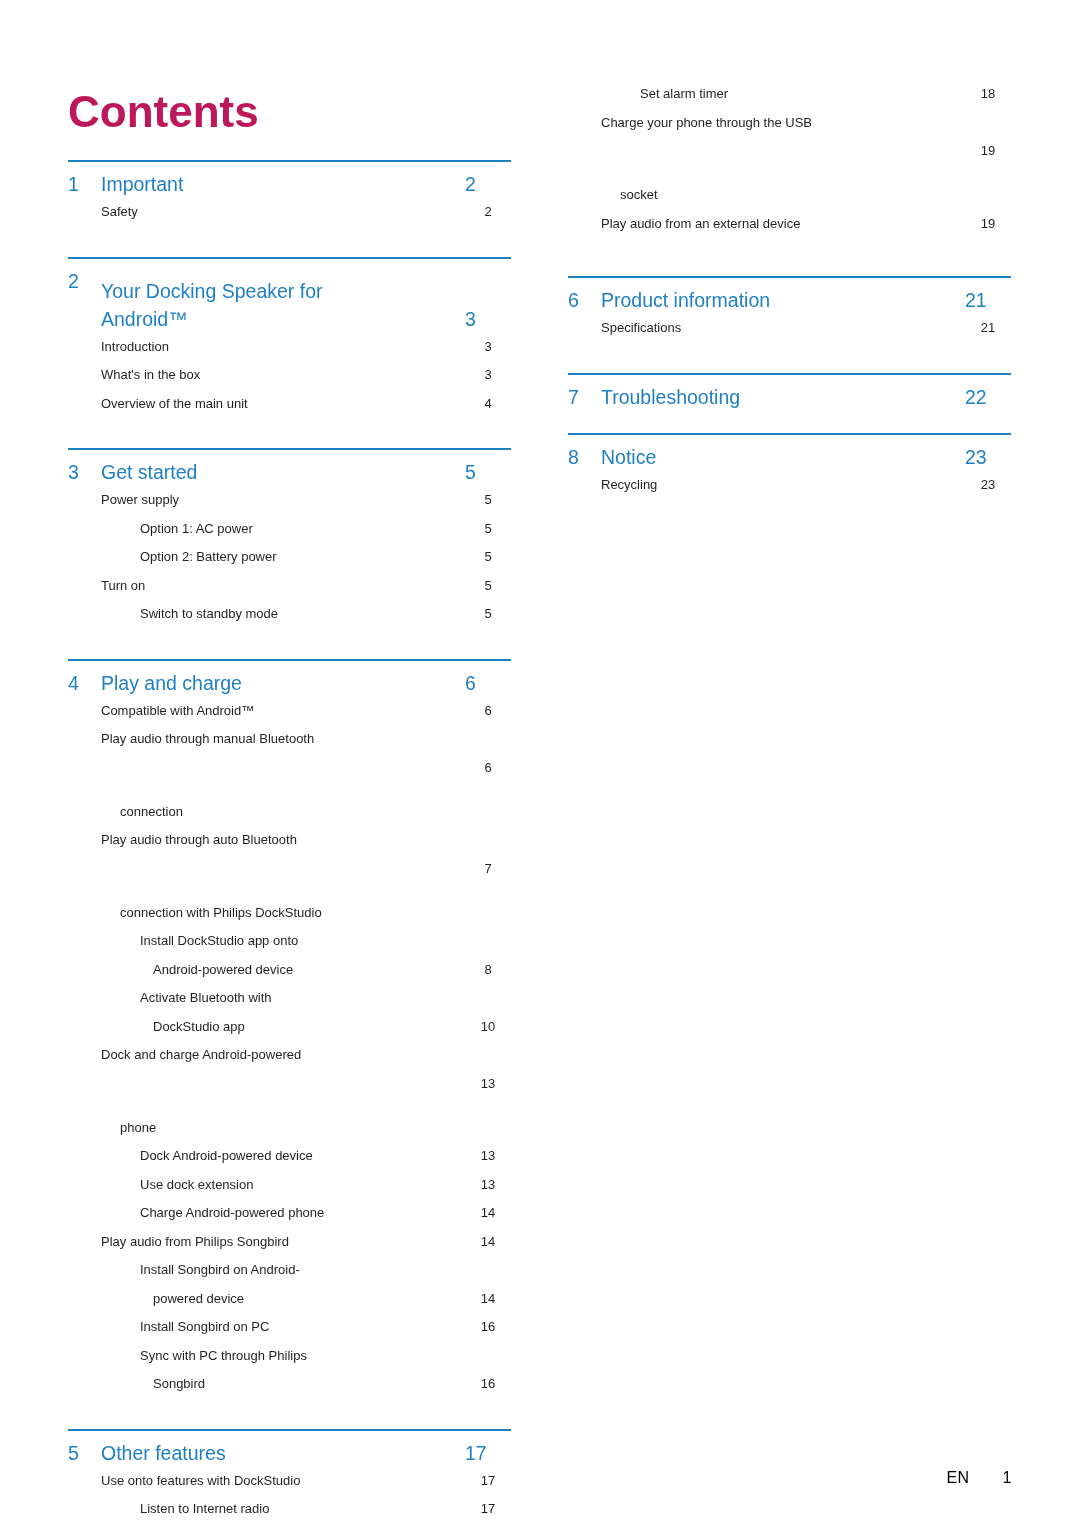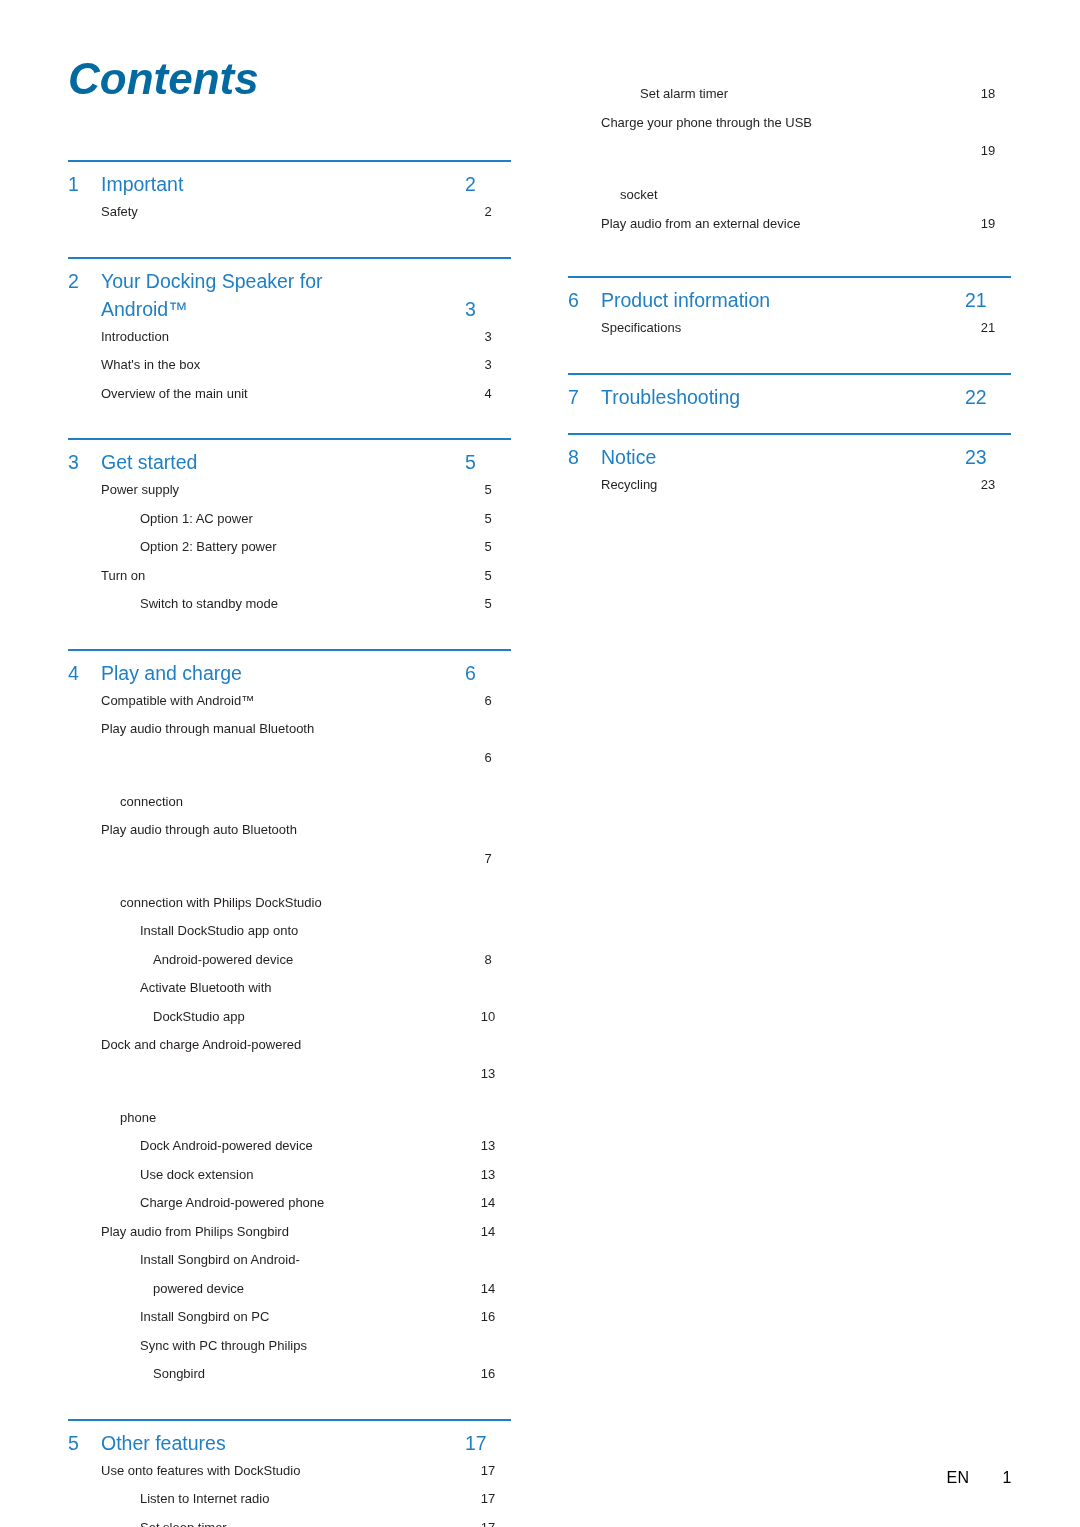--- a/index.html
+++ b/index.html
@@ -17,26 +17,25 @@
   }
   .page {
     position: relative;
     width: 1080px;
     height: 1527px;
     box-sizing: border-box;
   }
   .title {
     position: absolute;
     left: 68px;
-    top: 54px;
+    top: 87px;
     font-size: 44px;
-    color: #0369a1;
+    color: #be185d;
     font-weight: bold;
     letter-spacing: 0px;
-    font-style: italic;
   }
   .col {
     position: absolute;
     width: 443px;
   }
   .col-left {
     left: 68px;
     top: 160px;
   }
   .col-right {
@@ -66,20 +65,21 @@
     flex: 1 1 auto;
     padding-right: 8px;
   }
   .sec-page {
     width: 46px;
     flex: 0 0 46px;
     text-align: left;
   }
   .sec-head.two-line .sec-label {
     line-height: 28px;
+    margin-top: 10px;
   }
   
   .entry {
     display: flex;
     align-items: flex-start;
     font-size: 13px;
     color: #231f20;
     line-height: 28.5px;
   }
   .entry .txt {

